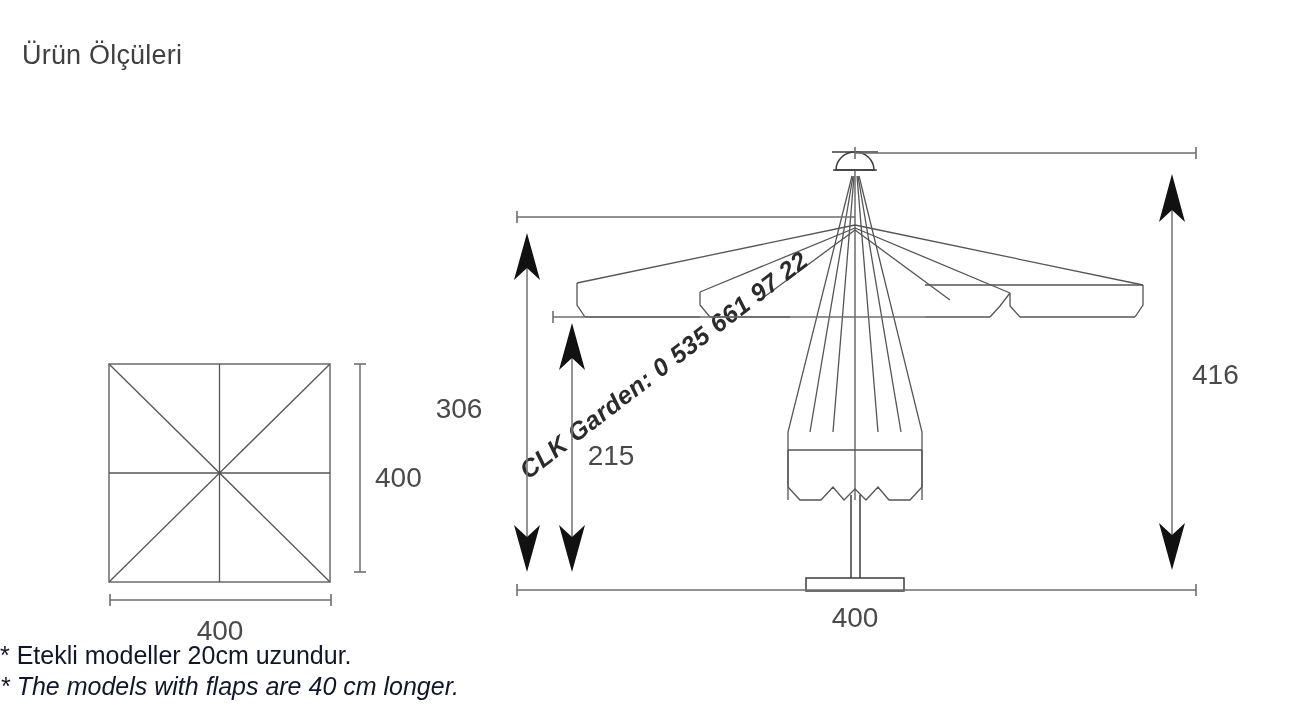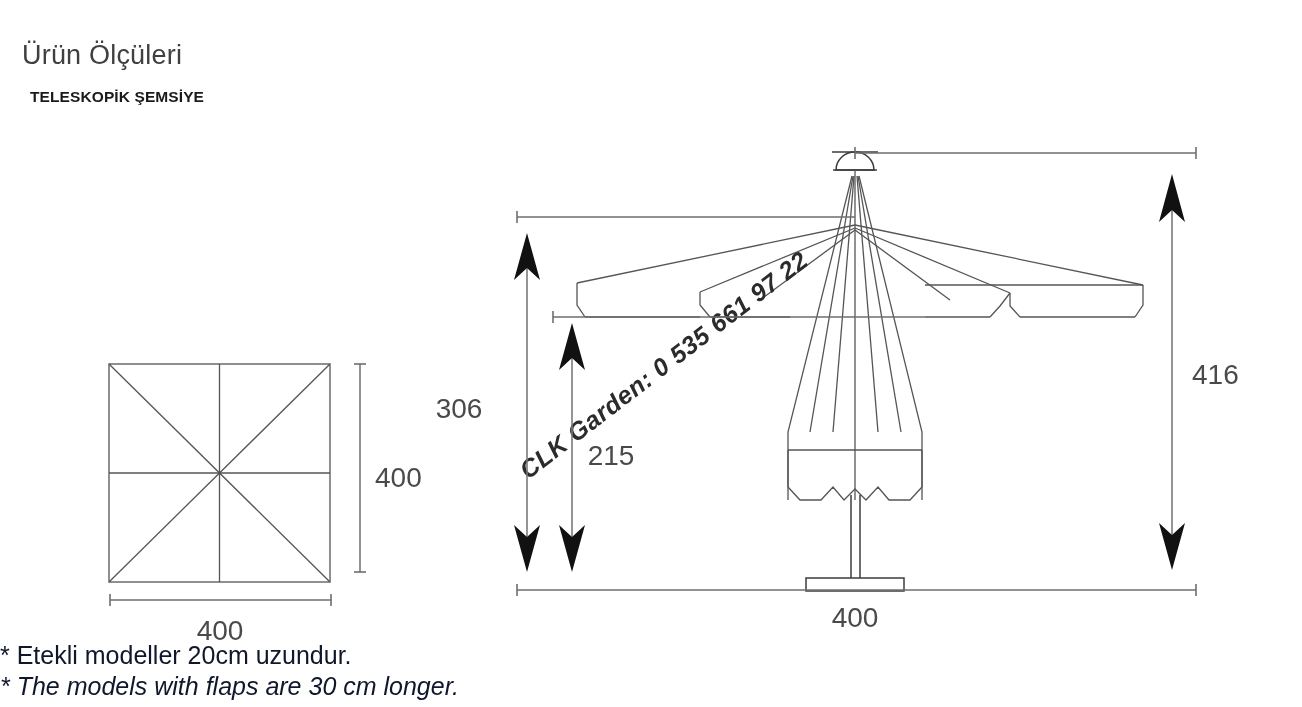--- a/index.html
+++ b/index.html
@@ -105,21 +105,20 @@
     font-style: italic;
     font-weight: 400;
   }
 </style>
 </head>
 <body>
 
 <div id="page-title">Ürün Ölçüleri</div>
 
 <div id="product-name">
-  <span class="nm-line">TELESKOPİK ŞEMSİYE</span>
 </div>
 
 <svg class="drawing" viewBox="0 0 1302 707">
 
   <g>
 
     <rect x="109" y="364" width="221" height="218" class="draw-line-thin"></rect>
 
     <line x1="219.5" y1="364" x2="219.5" y2="582" class="draw-line-thin"></line>
 
@@ -235,13 +234,13 @@
   <g>
     <line x1="1172" y1="204" x2="1172" y2="543" class="arrow-line"></line>
     <path d="M 1172 174 L 1185 222 L 1172 210 L 1159 222 Z" class="arrow-head"></path>
     <path d="M 1172 570 L 1185 523 L 1172 535 L 1159 523 Z" class="arrow-head"></path>
     <text class="dim-text" x="1192" y="384" text-anchor="start">416</text>
   </g>
 
 </svg>
 
 <div class="caption" id="caption-tr">* Etekli modeller 20cm uzundur.</div>
-<div class="caption" id="caption-en">* The models with flaps are 30 cm longer.</div>
+<div class="caption" id="caption-en">* The models with flaps are 40 cm longer.</div>
 
 </body></html>

